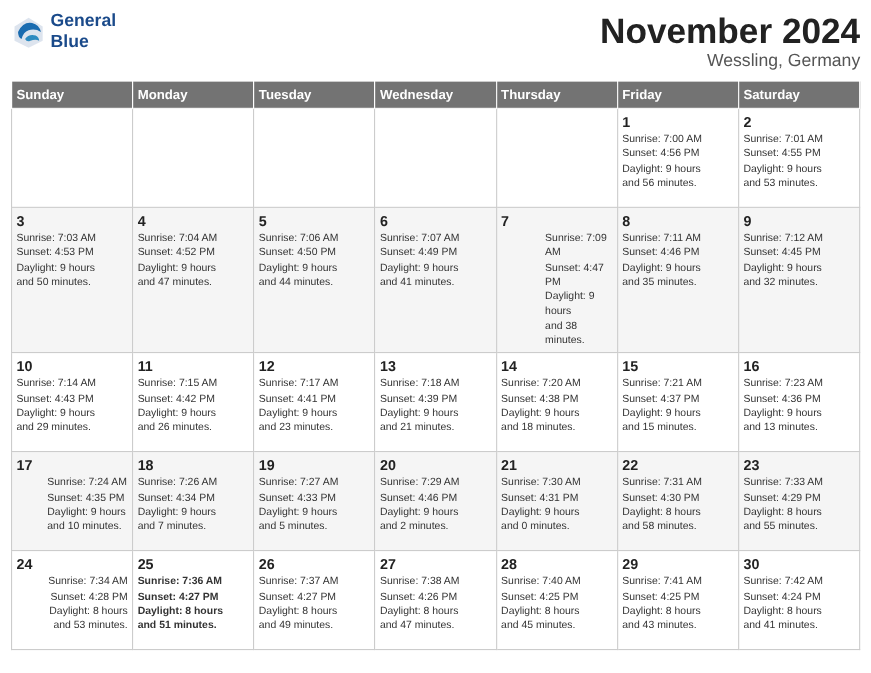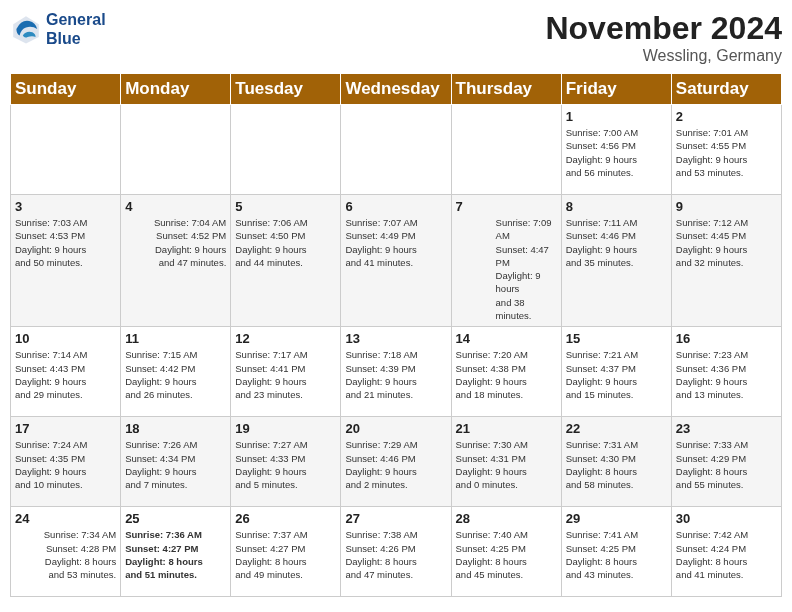--- a/index.html
+++ b/index.html
@@ -45,23 +45,23 @@
     .location-title {
       font-size: 16px;
       color: #555;
     }
     table {
       width: 100%;
       border-collapse: collapse;
       table-layout: fixed;
     }
     thead th {
-      background: #a16207;
+      background: #737373;
       color: #fff;
-      font-size: 17px;
+      font-size: 12px;
       font-weight: bold;
       padding: 5px 4px;
       text-align: left;
       border: 1px solid #fff;
     }
     tbody td {
       border: 1px solid #ccc;
       vertical-align: top;
       padding: 4px;
       font-size: 10px;
@@ -148,21 +148,21 @@
       <tr>
         <td>
           <span class="day-number">3</span>
           <div class="day-info" style="white-space: pre-line;">Sunrise: 7:03 AM
 Sunset: 4:53 PM
 Daylight: 9 hours
 and 50 minutes.</div>
         </td>
         <td>
           <span class="day-number">4</span>
-          <div class="day-info" style="white-space: pre-line; text-align: right;">Sunrise: 7:04 AM
+          <div class="day-info" style="white-space: pre-line;">Sunrise: 7:04 AM
 Sunset: 4:52 PM
 Daylight: 9 hours
 and 47 minutes.</div>
         </td>
         <td>
           <span class="day-number">5</span>
           <div class="day-info" style="white-space: pre-line;">Sunrise: 7:06 AM
 Sunset: 4:50 PM
 Daylight: 9 hours
 and 44 minutes.</div>
@@ -243,21 +243,21 @@
           <span class="day-number">16</span>
           <div class="day-info" style="white-space: pre-line;">Sunrise: 7:23 AM
 Sunset: 4:36 PM
 Daylight: 9 hours
 and 13 minutes.</div>
         </td>
       </tr>
       <tr>
         <td>
           <span class="day-number">17</span>
-          <div class="day-info" style="white-space: pre-line;">Sunrise: 7:24 AM
+          <div class="day-info" style="white-space: pre-line; margin-left: 28px;">Sunrise: 7:24 AM
 Sunset: 4:35 PM
 Daylight: 9 hours
 and 10 minutes.</div>
         </td>
         <td>
           <span class="day-number">18</span>
           <div class="day-info" style="white-space: pre-line;">Sunrise: 7:26 AM
 Sunset: 4:34 PM
 Daylight: 9 hours
 and 7 minutes.</div>

